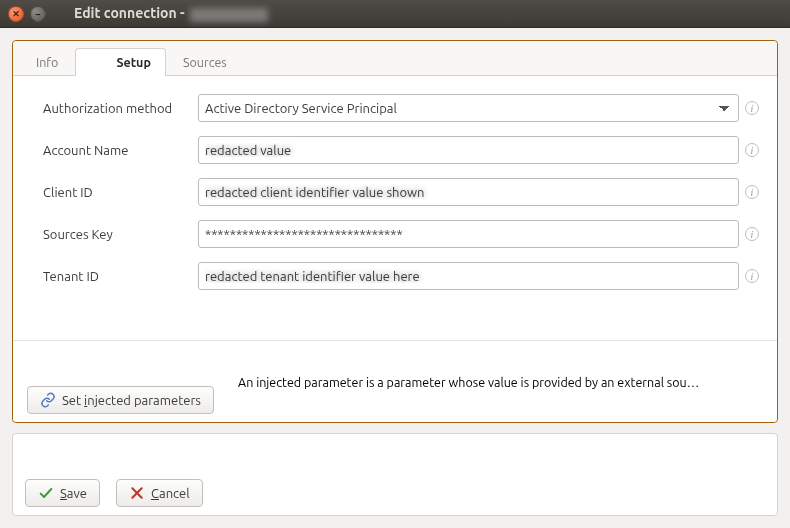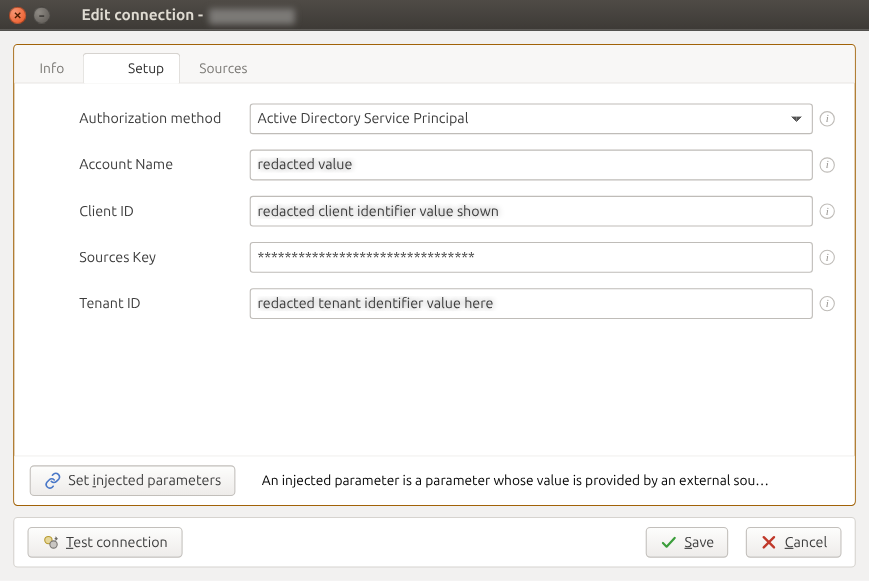--- a/index.html
+++ b/index.html
@@ -87,29 +87,28 @@
     border-bottom: none;
     border-top-left-radius: 4px;
     border-top-right-radius: 4px;
     position: relative;
     top: 1px;
     cursor: pointer;
   }
   .tab.active {
     background: #fff;
     color: #2b2b2b;
-    font-weight: normal;
+    font-weight: bold;
     border-color: #d6d3cf;
     padding-left: 40px;
   }
 
   .form-area {
     padding: 18px 18px 10px 30px;
     flex: 1;
-    margin-left: 29px;
   }
   .form-row {
     display: flex;
     align-items: center;
     margin-bottom: 14px;
   }
   .form-label {
     width: 155px;
     color: #3c3c3c;
     font-size: 13px;
@@ -187,20 +186,21 @@
     border: 1px solid #c2bfbb;
     border-radius: 4px;
     padding: 5px 12px;
     font-size: 13px;
     color: #3c3c3c;
     display:inline-flex;
     align-items:center;
     gap: 6px;
     cursor:pointer;
     font-family: inherit;
+    margin-top: 37px;
   }
 
   .bottom-bar {
     background: #ffffff;
     border: 1px solid #d6d3cf;
     border-radius: 4px;
     padding: 8px 12px;
     display:flex;
     align-items:center;
     justify-content: space-between;
@@ -285,28 +285,20 @@
           <path d="M10 13a5 5 0 0 0 7 0l3-3a5 5 0 0 0-7-7l-1.5 1.5"></path>
           <path d="M14 11a5 5 0 0 0-7 0l-3 3a5 5 0 0 0 7 7l1.5-1.5"></path>
         </svg>
         <span>Set <span class="u">i</span>njected parameters</span>
       </button>
       <div class="footer-desc">An injected parameter is a parameter whose value is provided by an external sou…</div>
     </div>
   </div>
 
   <div class="bottom-bar">
-    <button class="btn">
-      <svg class="ic" viewBox="0 0 24 24">
-        <circle cx="9" cy="9" r="5" fill="#e6d79a" stroke="#b79a2e" stroke-width="1.5"></circle>
-        <circle cx="16" cy="15" r="5" fill="#c9c6c2" stroke="#7a7773" stroke-width="1.5"></circle>
-        <path d="M19 5l2 2-2 2M21 7h-3" stroke="#6c6a66" stroke-width="1.4" fill="none" stroke-linecap="round"></path>
-      </svg>
-      <span><span class="u">T</span>est connection</span>
-    </button>
     <div class="bottom-right">
       <button class="btn">
         <svg class="ic" viewBox="0 0 24 24" fill="none" stroke="#3b9e3b" stroke-width="3" stroke-linecap="round" stroke-linejoin="round">
           <polyline points="4 13 9 18 20 6"></polyline>
         </svg>
         <span><span class="u">S</span>ave</span>
       </button>
       <button class="btn">
         <svg class="ic" viewBox="0 0 24 24" fill="none" stroke="#c0392b" stroke-width="3.2" stroke-linecap="round">
           <line x1="5" y1="5" x2="19" y2="19"></line>

